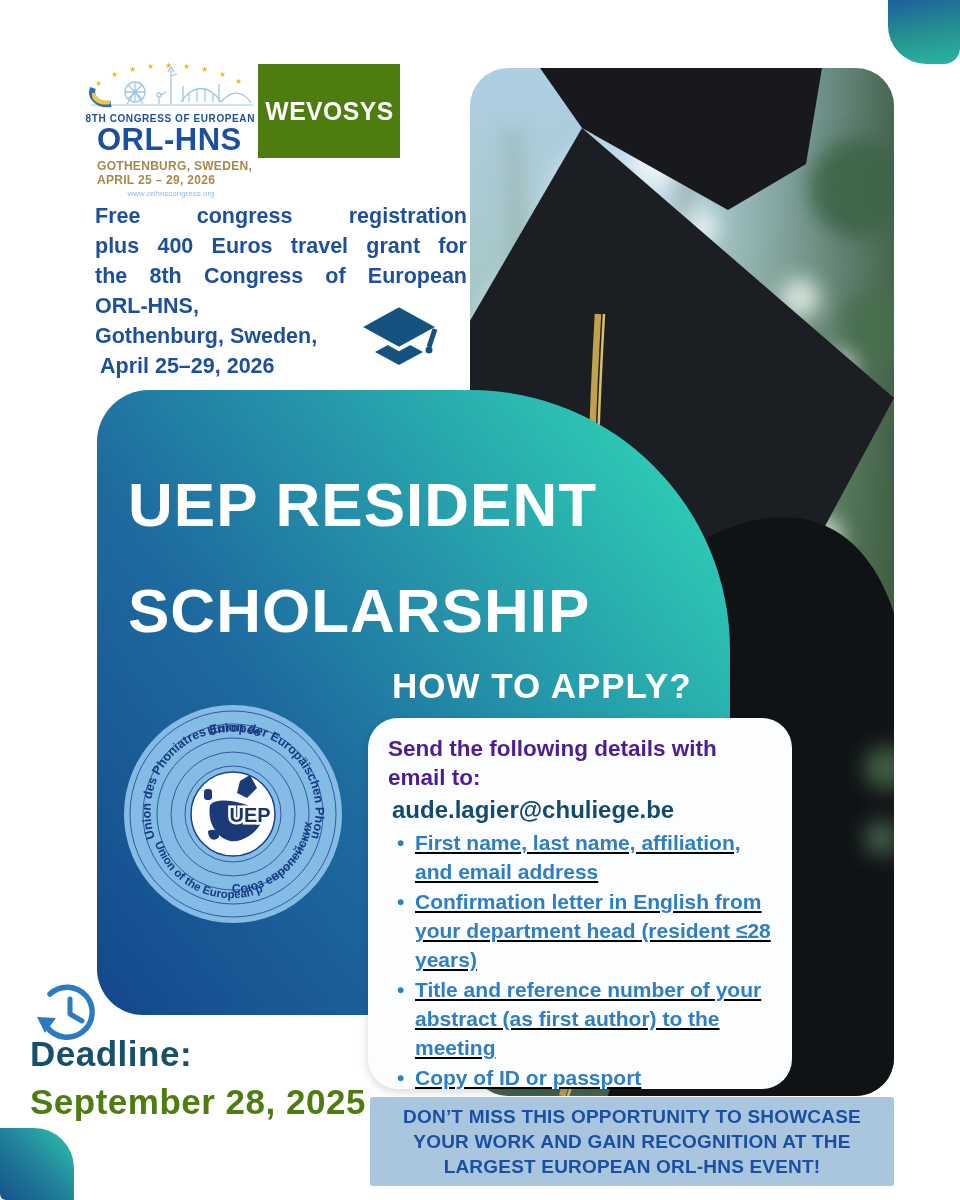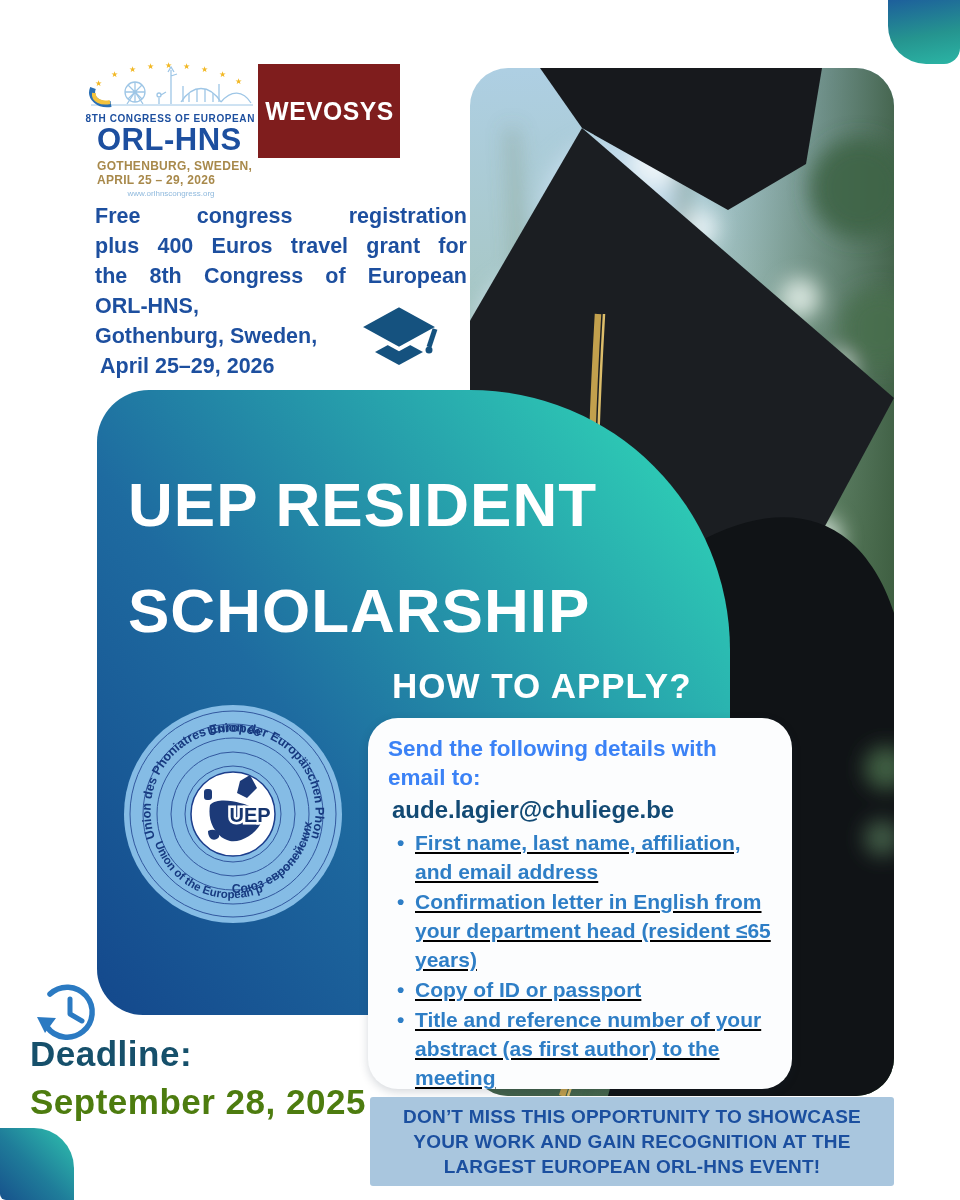--- a/index.html
+++ b/index.html
@@ -25,21 +25,21 @@
     border-radius:0 40px 0 6px;
   }
   
   .orl-logo{position:absolute;left:85px;top:62px;width:172px;z-index:5;}
   .orl-congress{font-size:10px;font-weight:bold;color:#1d4f9f;letter-spacing:.6px;text-align:right;padding-right:2px;margin-top:1px;}
   .orl-name{font-size:31px;font-weight:900;color:#1d4f9f;letter-spacing:.5px;line-height:1;padding-left:12px;}
   .orl-loc{font-size:12px;font-weight:bold;color:#a8894b;letter-spacing:.3px;margin-top:4px;padding-left:12px;}
   .orl-url{font-size:8px;color:#8fb9dd;text-align:center;margin-top:2px;}
   .wevosys{
     position:absolute;left:258px;top:64px;width:142px;height:94px;z-index:5;
-    background:#7f1d1d;color:#ffffff;display:flex;align-items:center;justify-content:center;
+    background:#4d7c0f;color:#ffffff;display:flex;align-items:center;justify-content:center;
     font-size:26px;font-weight:bold;letter-spacing:.5px;
   }
   .wevosys span{transform:scaleX(.95);}
   
   .intro{position:absolute;left:95px;top:201px;width:372px;z-index:5;
     color:#1d4f9f;font-size:21.5px;font-weight:800;line-height:30px;}
   .intro .j{text-align:justify;text-align-last:justify;}
   .intro .last{padding-left:5px;}
   .cap-icon{position:absolute;left:357px;top:303px;z-index:5;}
   
@@ -53,21 +53,21 @@
   .apply-heading{position:absolute;left:392px;top:666px;z-index:3;color:#ffffff;
     font-size:35px;font-weight:800;letter-spacing:1px;white-space:nowrap;}
   
   .uep{position:absolute;left:122px;top:703px;width:222px;height:222px;z-index:3;}
   
   .app-box{
     position:absolute;left:368px;top:718px;width:424px;height:371px;z-index:3;
     background:#fcfdfe;border-radius:30px;box-sizing:border-box;
     padding:16px 18px 10px 20px;box-shadow:0 3px 10px rgba(20,40,60,.18);
   }
-  .send{color:#3b82f6;font-size:22.5px;font-weight:800;line-height:29px;}
+  .send{color:#4c1d95;font-size:22.5px;font-weight:800;line-height:29px;}
   .email{color:#134a74;font-size:24px;font-weight:800;margin:4px 0 4px 4px;}
   .req-list{margin:2px 0 0 0;padding:0 0 0 27px;list-style:none;text-decoration:underline;}
   .req-list li{position:relative;color:#2e7ec6;font-size:21px;font-weight:800;line-height:29px;margin-bottom:1px;}
   .req-list li::before{content:"\2022";position:absolute;left:-18px;}
   
   .banner{
     position:absolute;left:370px;top:1097px;width:524px;height:89px;z-index:3;
     background:#a9c6de;border-radius:3px;display:flex;align-items:center;
     box-sizing:border-box;padding:16px 20px;
   }
@@ -262,23 +262,23 @@
       </g>
       <text x="128" y="119" font-size="20" font-weight="bold" fill="#16356e" stroke="#ffffff" stroke-width="5" paint-order="stroke" text-anchor="middle">UEP</text>
     </svg>
   </div>
 
   <div class="app-box">
     <div class="send">Send the following details with email to:</div>
     <div class="email">aude.lagier@chuliege.be</div>
     <ul class="req-list">
       <li>First name, last name, affiliation, and email address</li>
-      <li>Confirmation letter in English from your department head (resident ≤65 years)</li>
+      <li>Confirmation letter in English from your department head (resident ≤28 years)</li>
+      <li>Title and reference number of your abstract (as first author) to the meeting</li>
       <li>Copy of ID or passport</li>
-      <li>Title and reference number of your abstract (as first author) to the meeting</li>
     </ul>
   </div>
 
   <div class="banner">
     <div class="banner-text">DON’T MISS THIS OPPORTUNITY TO SHOWCASE YOUR WORK AND GAIN RECOGNITION AT THE LARGEST EUROPEAN ORL-HNS EVENT!</div>
   </div>
 
   <div class="clock">
     <svg width="64" height="64" viewBox="0 0 64 64">
       <path d="M 16,12 A 25,25 0 1 1 13,45" stroke="#2b7ac2" stroke-width="5.5" fill="none" stroke-linecap="round"></path>

